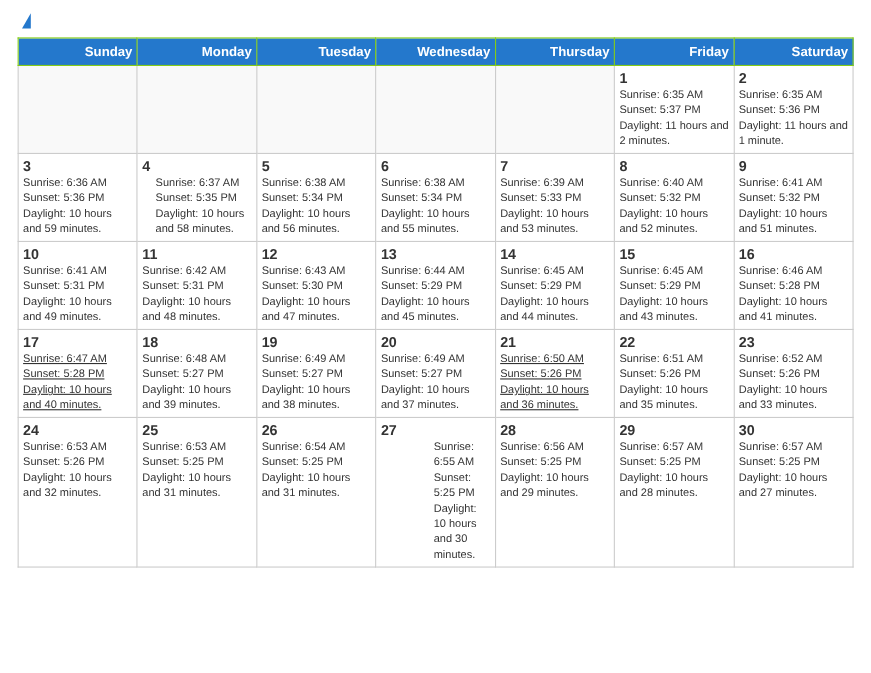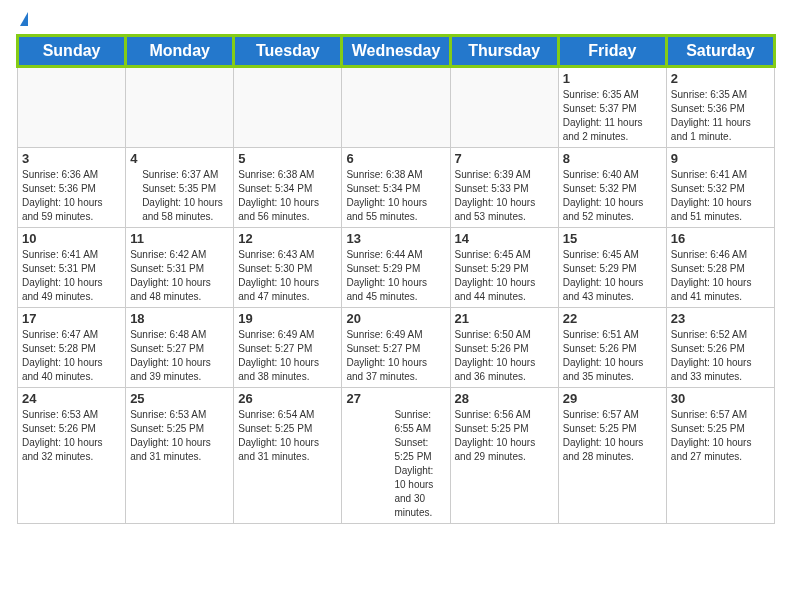--- a/index.html
+++ b/index.html
@@ -58,24 +58,24 @@
     }
     .calendar {
       width: 100%;
       border-collapse: collapse;
       font-size: 11px;
     }
     .calendar th {
       background: #2478cc;
       color: #fff;
       padding: 5px 4px;
-      text-align: center;
-      font-size: 16px;
+      text-align: right;
+      font-size: 12px;
       font-weight: bold;
-      border: 3px solid #84cc16;
+      border: 1px solid #84cc16;
     }
     .calendar td {
       border: 1px solid #ccc;
       vertical-align: top;
       padding: 3px 4px;
       width: 108px;
       min-height: 80px;
       background: #fff;
     }
     .calendar td.empty {
@@ -227,21 +227,21 @@
         <td>
           <span class="day-num">16</span>
           <div class="day-info" style="white-space: pre-line;">Sunrise: 6:46 AM
 Sunset: 5:28 PM
 Daylight: 10 hours and 41 minutes.</div>
         </td>
       </tr>
       <tr>
         <td>
           <span class="day-num">17</span>
-          <div class="day-info" style="white-space: pre-line;">Sunrise: 6:47 AM
+          <div class="day-info" style="white-space: pre-line; text-decoration: underline;">Sunrise: 6:47 AM
 Sunset: 5:28 PM
 Daylight: 10 hours and 40 minutes.</div>
         </td>
         <td>
           <span class="day-num">18</span>
           <div class="day-info" style="white-space: pre-line;">Sunrise: 6:48 AM
 Sunset: 5:27 PM
 Daylight: 10 hours and 39 minutes.</div>
         </td>
         <td>
@@ -251,21 +251,21 @@
 Daylight: 10 hours and 38 minutes.</div>
         </td>
         <td>
           <span class="day-num">20</span>
           <div class="day-info" style="white-space: pre-line;">Sunrise: 6:49 AM
 Sunset: 5:27 PM
 Daylight: 10 hours and 37 minutes.</div>
         </td>
         <td>
           <span class="day-num">21</span>
-          <div class="day-info" style="white-space: pre-line;">Sunrise: 6:50 AM
+          <div class="day-info" style="white-space: pre-line; text-decoration: underline;">Sunrise: 6:50 AM
 Sunset: 5:26 PM
 Daylight: 10 hours and 36 minutes.</div>
         </td>
         <td>
           <span class="day-num">22</span>
           <div class="day-info" style="white-space: pre-line;">Sunrise: 6:51 AM
 Sunset: 5:26 PM
 Daylight: 10 hours and 35 minutes.</div>
         </td>
         <td>

